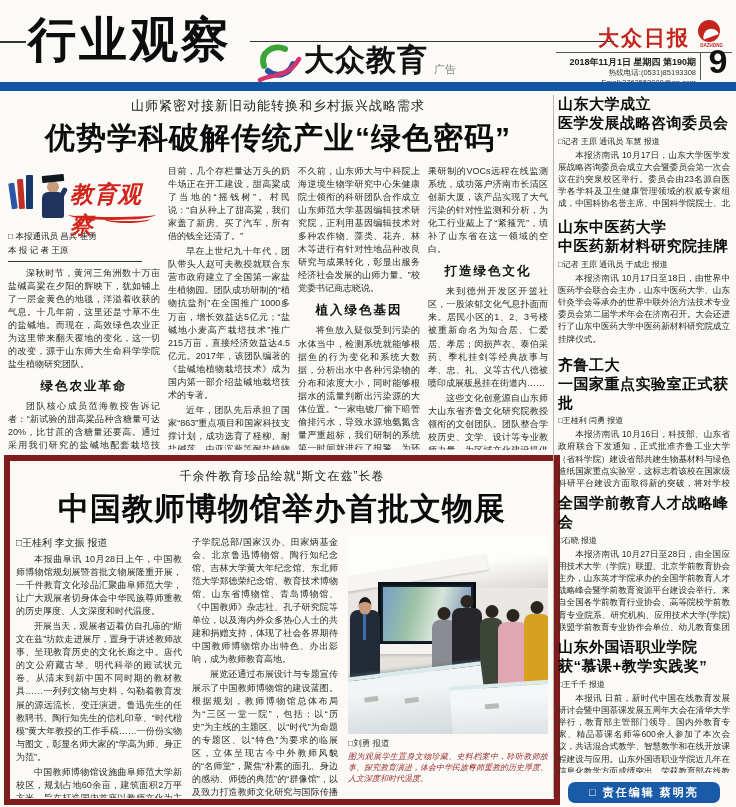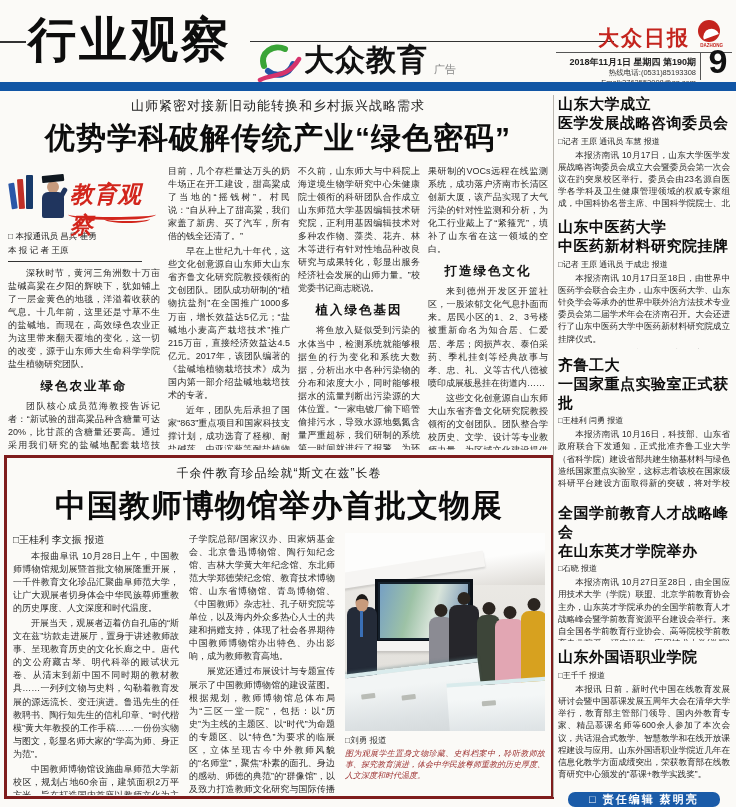--- a/index.html
+++ b/index.html
@@ -43,21 +43,21 @@
   .badge-figure{position:absolute;left:30px;top:6px;width:30px;height:46px;}
   .bf-head{position:absolute;left:9px;top:8px;width:12px;height:12px;border-radius:50%;background:#c79b7d;}
   .bf-cap{position:absolute;left:4px;top:2px;width:22px;height:7px;background:#101820;transform:rotate(-6deg);border-radius:1px;}
   .bf-body{position:absolute;left:4px;top:19px;width:22px;height:26px;background:#20355e;border-radius:6px 6px 2px 2px;}
   .bf-arm{position:absolute;left:22px;top:14px;width:5px;height:14px;background:#20355e;transform:rotate(30deg);border-radius:3px;}
   .badge-text{position:absolute;left:62px;top:12px;font-size:23px;font-weight:900;font-style:italic;color:#d2251c;letter-spacing:1px;}
   .badge-swoosh{position:absolute;left:60px;top:42px;width:88px;height:8px;border-bottom:3px solid #d2251c;border-radius:50%;}
   .badge-swoosh2{position:absolute;left:96px;top:48px;width:46px;height:6px;border-bottom:2px solid #d2251c;border-radius:50%;}
   .byline-block{font-size:8.5px;line-height:1.7;color:#222;border-bottom:1px solid #333;padding-bottom:3px;margin-bottom:5px;width:88%;}
   
-  .feature-box{margin-left:-4px;width:532px;margin-top:5px;border:3px solid #7f1d1d;padding:4px 6px 4px 6px;height:330px;background:#fbfaf7;}
+  .feature-box{margin-left:-4px;width:532px;margin-top:5px;border:6px solid #7f1d1d;padding:4px 6px 4px 6px;height:330px;background:#fbfaf7;}
   .feature-kicker{text-align:center;font-size:12px;color:#222;margin-top:3px;letter-spacing:1px;}
   .feature-headline{text-align:center;font-size:31px;font-weight:900;color:#0b0b0b;margin:3px 0 6px;letter-spacing:1px;}
   .feature-body{display:flex;justify-content:space-between;height:262px;overflow:hidden;}
   .fc1{width:166px;}.fc2{width:146px;}.fc3{width:200px;flex:none;}
   .feature-byline{font-size:10px;color:#222;margin:0 0 3px;}
   
   .photo{position:relative;width:200px;height:198px;background:linear-gradient(#efede9 0%,#e3e1dc 70%,#d8d6d1 100%);overflow:hidden;}
   .ph-ceiling{position:absolute;left:0;top:0;right:0;height:52px;background:linear-gradient(172deg,#fdfdfc 55%,#dcd9d4 100%);}
   .ph-beam{position:absolute;left:-20px;top:30px;width:160px;height:16px;background:#f6f5f3;transform:rotate(-9deg);box-shadow:0 2px 2px rgba(0,0,0,.12);}
   .ph-screen{position:absolute;left:30px;top:46px;width:92px;height:58px;background:#15202b;border:3px solid #0c1118;}
@@ -76,21 +76,21 @@
   .ph-case1{position:absolute;left:-12px;bottom:-18px;width:150px;height:78px;background:linear-gradient(#f2f5f5 18%,#dde2e4 60%,#cfd4d6);border-top:4px solid #d9ebec;transform:rotate(-7deg);box-shadow:0 -2px 3px rgba(90,120,125,.35);}
   .ph-case2{position:absolute;left:104px;bottom:-26px;width:130px;height:74px;background:linear-gradient(#f4f7f7 18%,#e0e5e7 60%,#d2d7d9);border-top:4px solid #d9ebec;transform:rotate(-4deg);}
   .ph-item{position:absolute;width:14px;height:5px;background:#b9bcb6;border-radius:1px;}
   .caption-credit{font-size:8.5px;color:#333;margin:4px 0 1px;}
   .caption-text{font-size:8px;line-height:1.4;color:#9c2f2f;font-style:italic;text-align:justify;margin:0;}
   
   .sb-article{overflow:hidden;margin-bottom:5px;flex:none;}
   .sb-head{font-size:15px;font-weight:900;line-height:1.25;color:#0d0d0d;letter-spacing:0.5px;margin:2px 0 3px;}
   .sb-byline{font-size:8px;color:#222;margin:0 0 2px;}
   .sb-p{font-size:8.6px;line-height:1.42;text-align:justify;color:#2b2b2b;margin:0 0 2px;text-indent:2em;}
-  .a1{height:118px;}.a2{height:133px;}.a3{height:133px;}.a4{height:139px;margin-top:10px;}.a5{height:137px;}
+  .a1{height:118px;}.a2{height:133px;}.a3{height:133px;}.a4{height:139px;}.a5{height:137px;}
   .footer-btn{margin:4px auto 0;width:152px;height:23px;background:#1a5ba8;color:#fff;font-size:11px;font-weight:700;display:flex;align-items:center;justify-content:center;letter-spacing:2px;border-radius:7px;}
 </style>
 </head>
 <body>
 
 <div class="page">
 
   <div class="hairline hl-left"></div>
   <div class="hairline hl-right"></div>
   <div class="section-title">行业观察</div>
@@ -140,21 +140,21 @@
             <div class="byline-block">
               <div>□ 本报通讯员 昌兵 崔勇</div>
               <div>本 报 记 者 王原</div>
             </div>
             <p class="body-text">深秋时节，黄河三角洲数十万亩盐碱高粱在夕阳的辉映下，犹如铺上了一层金黄色的地毯，洋溢着收获的气息。十几年前，这里还是寸草不生的盐碱地。而现在，高效绿色农业正为这里带来翻天覆地的变化，这一切的改变，源于山东师大生命科学学院盐生植物研究团队。</p>
             <div class="subhead">绿色农业革命</div>
             <p class="body-text">团队核心成员范海教授告诉记者：“新试验的甜高粱品种含糖量可达20%，比甘蔗的含糖量还要高。通过采用我们研究的盐碱地配套栽培技术，在3.0%的盐碱地上，每亩产量可达7吨，是普通高粱的两倍，以每吨200多元的价格卖给乙醇企业，每亩可获利1000多元。”目前，长安集团已经投入1.5亿元购置发酵设备，准备在当地建立乙醇生产企业。</p>
           </div>
           <div class="lc2">
             <p class="body-text" style="text-indent:0">目前，几个存栏量达万头的奶牛场正在开工建设，甜高粱成了当地的“摇钱树”。村民说：“自从种上了甜高粱，我们家盖了新房、买了汽车，所有借的钱全还清了。”</p>
-            <p class="body-text">早在上世纪九十年代，这些文化创意源自山东师大山东省齐鲁文化研究院教授领衔的文创团队。团队成功研制的“植物抗盐剂”在全国推广1000多万亩，增长效益达5亿元；“盐碱地小麦高产栽培技术”推广215万亩，直接经济效益达4.5亿元。2017年，该团队编著的《盐碱地植物栽培技术》成为国内第一部介绍盐碱地栽培技术的专著。</p>
+            <p class="body-text">早在上世纪九十年代，团队带头人赵可夫教授就联合东营市政府建立了全国第一家盐生植物园。团队成功研制的“植物抗盐剂”在全国推广1000多万亩，增长效益达5亿元；“盐碱地小麦高产栽培技术”推广215万亩，直接经济效益达4.5亿元。2017年，该团队编著的《盐碱地植物栽培技术》成为国内第一部介绍盐碱地栽培技术的专著。</p>
             <p class="body-text">近年，团队先后承担了国家“863”重点项目和国家科技支撑计划，成功选育了柽柳、耐盐碱莲、中亚滨藜等耐盐植物新品种，建立了甜菜、能源草、甘薯等能源作物盐碱地配套栽培技术6项，为黄河三角洲数百万亩盐碱地提供了高科技含量的种植资源。</p>
           </div>
           <div class="lc3">
             <p class="body-text" style="text-indent:0">不久前，山东师大与中科院上海逆境生物学研究中心朱健康院士领衔的科研团队合作成立山东师范大学基因编辑技术研究院，正利用基因编辑技术对多种农作物、藻类、花卉、林木等进行有针对性地品种改良研究与成果转化，彰显出服务经济社会发展的山师力量。”校党委书记商志晓说。</p>
             <div class="subhead">植入绿色基因</div>
             <p class="body-text">将鱼放入疑似受到污染的水体当中，检测系统就能够根据鱼的行为变化和系统大数据，分析出水中各种污染物的分布和浓度大小，同时能够根据水的流量判断出污染源的大体位置。“一家电镀厂偷下暗管偷排污水，导致水源地氨氮含量严重超标，我们研制的系统第一时间就进行了报警，为环保部门及时查处排污企业提供了重要依据。”该项目负责人、山东师大环境生态研究院院长教授说。目前，该系统已经广泛应用于山东省水源水质预警中，成为水污染防护的“绿色卫士”。</p>
 
           </div>
           <div class="lc4">
             <p class="body-text" style="text-indent:0">果研制的VOCs远程在线监测系统，成功落户济南市长清区创新大厦，该产品实现了大气污染的针对性监测和分析，为化工行业戴上了“紧箍咒”，填补了山东省在这一领域的空白。</p>
@@ -253,30 +253,30 @@
             <div>一国家重点实验室正式获批</div>
         </div>
         <p class="sb-byline">□王桂利 闫勇 报道</p>
         <p class="sb-p">本报济南讯 10月16日，科技部、山东省政府联合下发通知，正式批准齐鲁工业大学（省科学院）建设省部共建生物基材料与绿色造纸国家重点实验室，这标志着该校在国家级科研平台建设方面取得新的突破，将对学校的“双一流”建设起到重要推动作用。</p>
 
       </article>
 
       <article class="sb-article a4">
         <div class="sb-head">
           <div>全国学前教育人才战略峰会</div>
-            <div>在山东英才学院举办</div>
         </div>
         <p class="sb-byline">□石晓 报道</p>
         <p class="sb-p">本报济南讯 10月27日至28日，由全国应用技术大学（学院）联盟、北京学前教育协会主办，山东英才学院承办的全国学前教育人才战略峰会暨学前教育资源平台建设会举行。来自全国各学前教育行业协会、高等院校学前教育专业院系、研究机构、应用技术大学(学院)联盟学前教育专业协作会单位、幼儿教育集团的200位代表参会。</p>
 
       </article>
 
       <article class="sb-article a5">
         <div class="sb-head">
           <div>山东外国语职业学院</div>
+            <div>获“慕课+教学实践奖”</div>
         </div>
         <p class="sb-byline">□王千千 报道</p>
         <p class="sb-p">本报讯 日前，新时代中国在线教育发展研讨会暨中国慕课发展五周年大会在清华大学举行，教育部主管部门领导、国内外教育专家、精品慕课名师等600余人参加了本次会议，共话混合式教学、智慧教学和在线开放课程建设与应用。山东外国语职业学院近几年在信息化教学方面成绩突出，荣获教育部在线教育研究中心颁发的“慕课+教学实践奖”。</p>
 
       </article>
 
       <div class="footer-btn">□ 责任编辑 蔡明亮</div>
     </aside>
   </div>
 </div>

